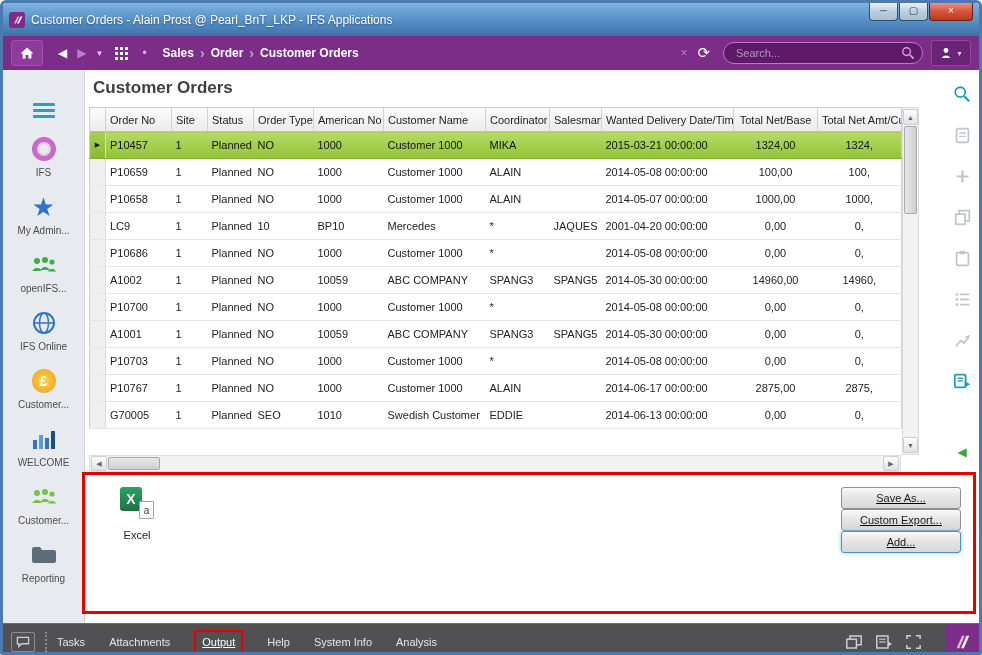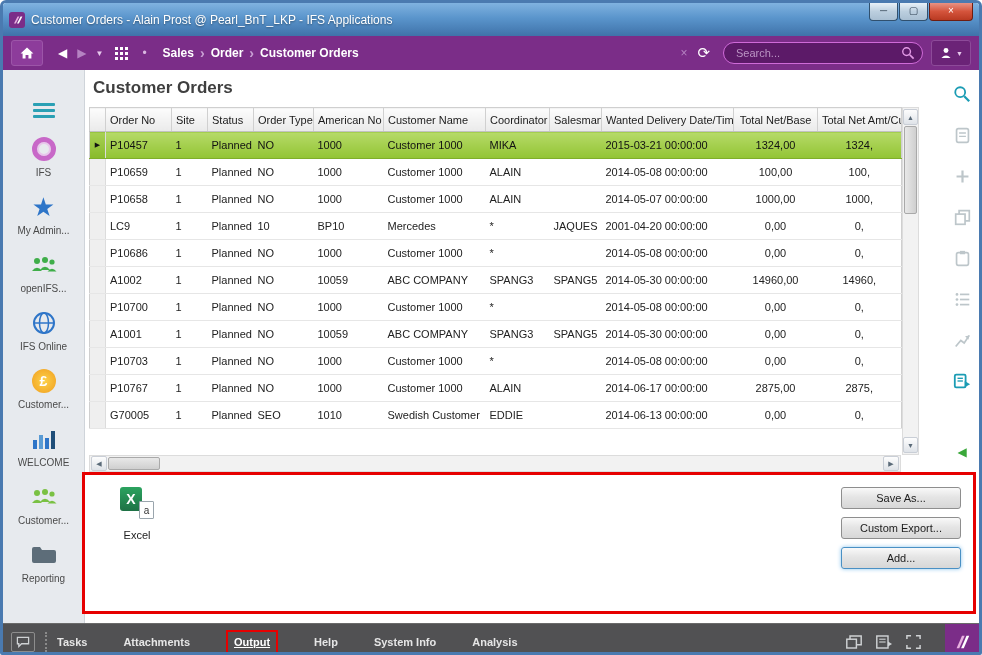--- a/index.html
+++ b/index.html
@@ -71,29 +71,29 @@
   .rail-gray { color:#bdc6ca; }
   .rail-green { color:#3aa83a; margin-top:auto; margin-bottom:10px; font-size:12px; }
 
   
   .output-panel { position:absolute; left:79px; right:3px; top:402px; height:142px; background:#fff; border:3px solid #e60000; display:flex; justify-content:space-between; padding:12px 12px 10px 24px; }
   .excel-block { display:flex; flex-direction:column; align-items:center; width:56px; }
   .excel-icon { position:relative; width:34px; height:32px; margin-bottom:10px; cursor:pointer; }
   .excel-x { position:absolute; left:0; top:0; width:22px; height:24px; background:linear-gradient(#2ba35f,#1e7145); border-radius:3px; color:#fff; font-weight:bold; font-size:14px; display:flex; align-items:center; justify-content:center; }
   .excel-page { position:absolute; right:0; bottom:0; width:15px; height:18px; background:#fff; border:1px solid #9aa5ad; border-radius:1px; font-size:10px; color:#333; display:flex; align-items:center; justify-content:center; }
   .excel-label { font-size:11px; color:#222; }
-  .btn-col { display:flex; flex-direction:column; gap:8px; width:120px; }
+  .btn-col { display:flex; flex-direction:column; width:120px;text-decoration:underline; }
   .btn { height:22px; font-size:11px; color:#1c1c1c; background:linear-gradient(#f9f9f9,#e5e5e5 45%,#d7d7d7); border:1px solid #8e8e8e; border-radius:3px; cursor:pointer; font-family:inherit; }
   .btn.focused { border-color:#4a90c4; box-shadow:0 0 4px #8ec7ef; }
 
   
   .statusbar { height:36px; background:#515153; border-top:1px solid #6a6a6a; display:flex; align-items:center; padding:0 0 0 8px; color:#e6e6e6; }
   .chat-box { width:24px; height:20px; border:1px solid #8d8d8d; border-radius:2px; display:flex; align-items:center; justify-content:center; margin-right:8px; cursor:pointer; }
   .drag-dots { height:20px; border-left:2px dotted #8a8a8a; margin:0 10px 0 2px; }
-  .status-tabs { display:flex; align-items:center; gap:36px; font-size:11px; font-weight:bold; }
+  .status-tabs { display:flex; align-items:center; gap:24px; font-size:11px; font-weight:normal; }
   .stab { color:#e6e6e6; cursor:pointer; white-space:nowrap; }
   .red-box { border:2px solid #e60000; padding:4px 6px; }
   .red-box .stab { text-decoration:underline; color:#fff; }
   .status-right { margin-left:auto; display:flex; align-items:center; gap:14px; }
   .status-icon { color:#cfd2d4; cursor:pointer; display:flex; }
   .ifs-logo-tile { width:34px; height:36px; background:#7b2d88; display:flex; align-items:center; justify-content:center; margin-left:10px; cursor:pointer; }
 </style>
 </head>
 <body>
 

